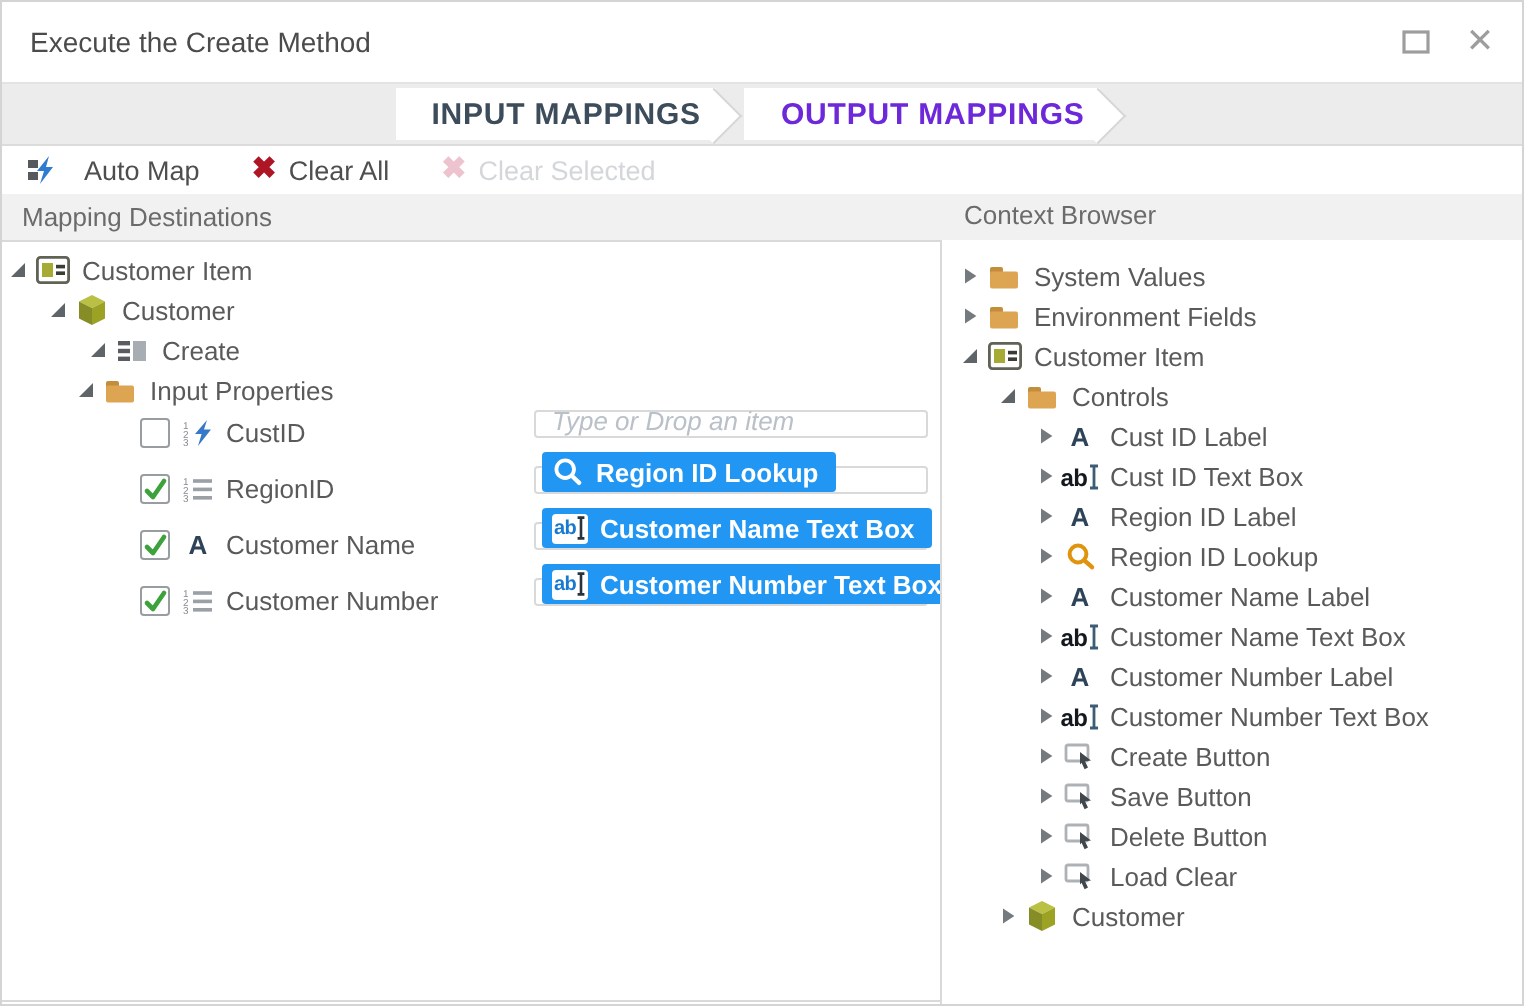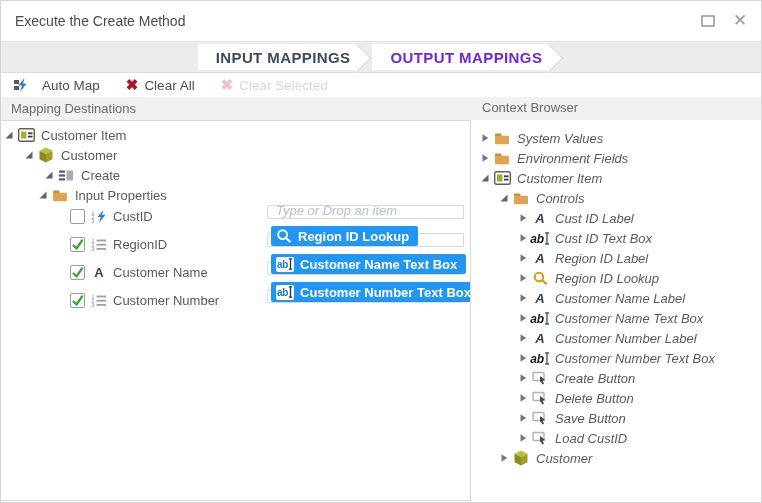--- a/index.html
+++ b/index.html
@@ -36,21 +36,21 @@
 
   
   .panels { position:relative; height:383px; }
   .leftpane { position:absolute; left:0; top:0; width:469px; height:381px; border-top:1px solid #d9d9d9; border-bottom:1px solid #d9d9d9; background:#fff; }
   .vdivider { position:absolute; left:469px; top:0; bottom:0; width:1px; background:#d9d9d9; }
   .rightpane { position:absolute; left:470px; top:0; right:0; bottom:0; background:#fff; overflow:hidden; }
 
   
   .tree { position:absolute; left:0; right:0; }
   #map-tree { top:4px; }
-  #ctx-tree { top:8px;font-style:italic; }
+  #ctx-tree { top:8px; }
   .trow { height:20px; display:flex; align-items:center; font-size:13px; color:#5a5a5a; cursor:default; white-space:nowrap; }
   .exp { width:12px; display:flex; justify-content:center; align-items:center; flex:0 0 12px; }
   .ticon { width:18px; margin:0 6px 0 2px; display:flex; justify-content:center; align-items:center; flex:0 0 18px; }
   .ticon svg { display:block; }
   .aglyph { font-size:13px; font-weight:800; color:#2f4358; line-height:13px; }
   .abwrap { display:flex; align-items:flex-end; }
   .abwrap .ab { font-size:12px; font-weight:800; color:#15191d; line-height:11px; letter-spacing:-.3px; }
 
   
   #prop-rows { position:absolute; left:0; right:0; top:82px; }
@@ -465,49 +465,49 @@
               <svg width="10" height="10" viewBox="0 0 10 10">
                 <polygon points="2.5,1.2 8.2,5 2.5,8.8" fill="#757a7e"></polygon>
               </svg>
             </span>
             <span class="ticon">
               <svg width="16" height="15" viewBox="0 0 16 15">
                 <rect x="1" y="1.5" width="11" height="8" rx="1" fill="#fff" stroke="#adb2b7" stroke-width="1.4"></rect>
                 <path d="M8 5 L13.5 9.2 L10.5 9.6 L12 12.8 L10.3 13.6 L8.8 10.4 L8 11.2 Z" fill="#41474d"></path>
               </svg>
             </span>
-            <span>Delete Button</span>
+            <span>Save Button</span>
           </div>
           <div class="trow" style="padding-left: 46px;">
             <span class="exp">
               <svg width="10" height="10" viewBox="0 0 10 10">
                 <polygon points="2.5,1.2 8.2,5 2.5,8.8" fill="#757a7e"></polygon>
               </svg>
             </span>
             <span class="ticon">
               <svg width="16" height="15" viewBox="0 0 16 15">
                 <rect x="1" y="1.5" width="11" height="8" rx="1" fill="#fff" stroke="#adb2b7" stroke-width="1.4"></rect>
                 <path d="M8 5 L13.5 9.2 L10.5 9.6 L12 12.8 L10.3 13.6 L8.8 10.4 L8 11.2 Z" fill="#41474d"></path>
               </svg>
             </span>
-            <span>Save Button</span>
+            <span>Delete Button</span>
           </div>
           <div class="trow" style="padding-left: 46px;">
             <span class="exp">
               <svg width="10" height="10" viewBox="0 0 10 10">
                 <polygon points="2.5,1.2 8.2,5 2.5,8.8" fill="#757a7e"></polygon>
               </svg>
             </span>
             <span class="ticon">
               <svg width="16" height="15" viewBox="0 0 16 15">
                 <rect x="1" y="1.5" width="11" height="8" rx="1" fill="#fff" stroke="#adb2b7" stroke-width="1.4"></rect>
                 <path d="M8 5 L13.5 9.2 L10.5 9.6 L12 12.8 L10.3 13.6 L8.8 10.4 L8 11.2 Z" fill="#41474d"></path>
               </svg>
             </span>
-            <span>Load CustID</span>
+            <span>Load Clear</span>
           </div>
           <div class="trow" style="padding-left: 27px;">
             <span class="exp">
               <svg width="10" height="10" viewBox="0 0 10 10">
                 <polygon points="2.5,1.2 8.2,5 2.5,8.8" fill="#757a7e"></polygon>
               </svg>
             </span>
             <span class="ticon">
               <svg width="16" height="16" viewBox="0 0 16 16">
                 <polygon points="8,0.5 14.5,3.8 8,7 1.5,3.8" fill="#b9c043"></polygon>

